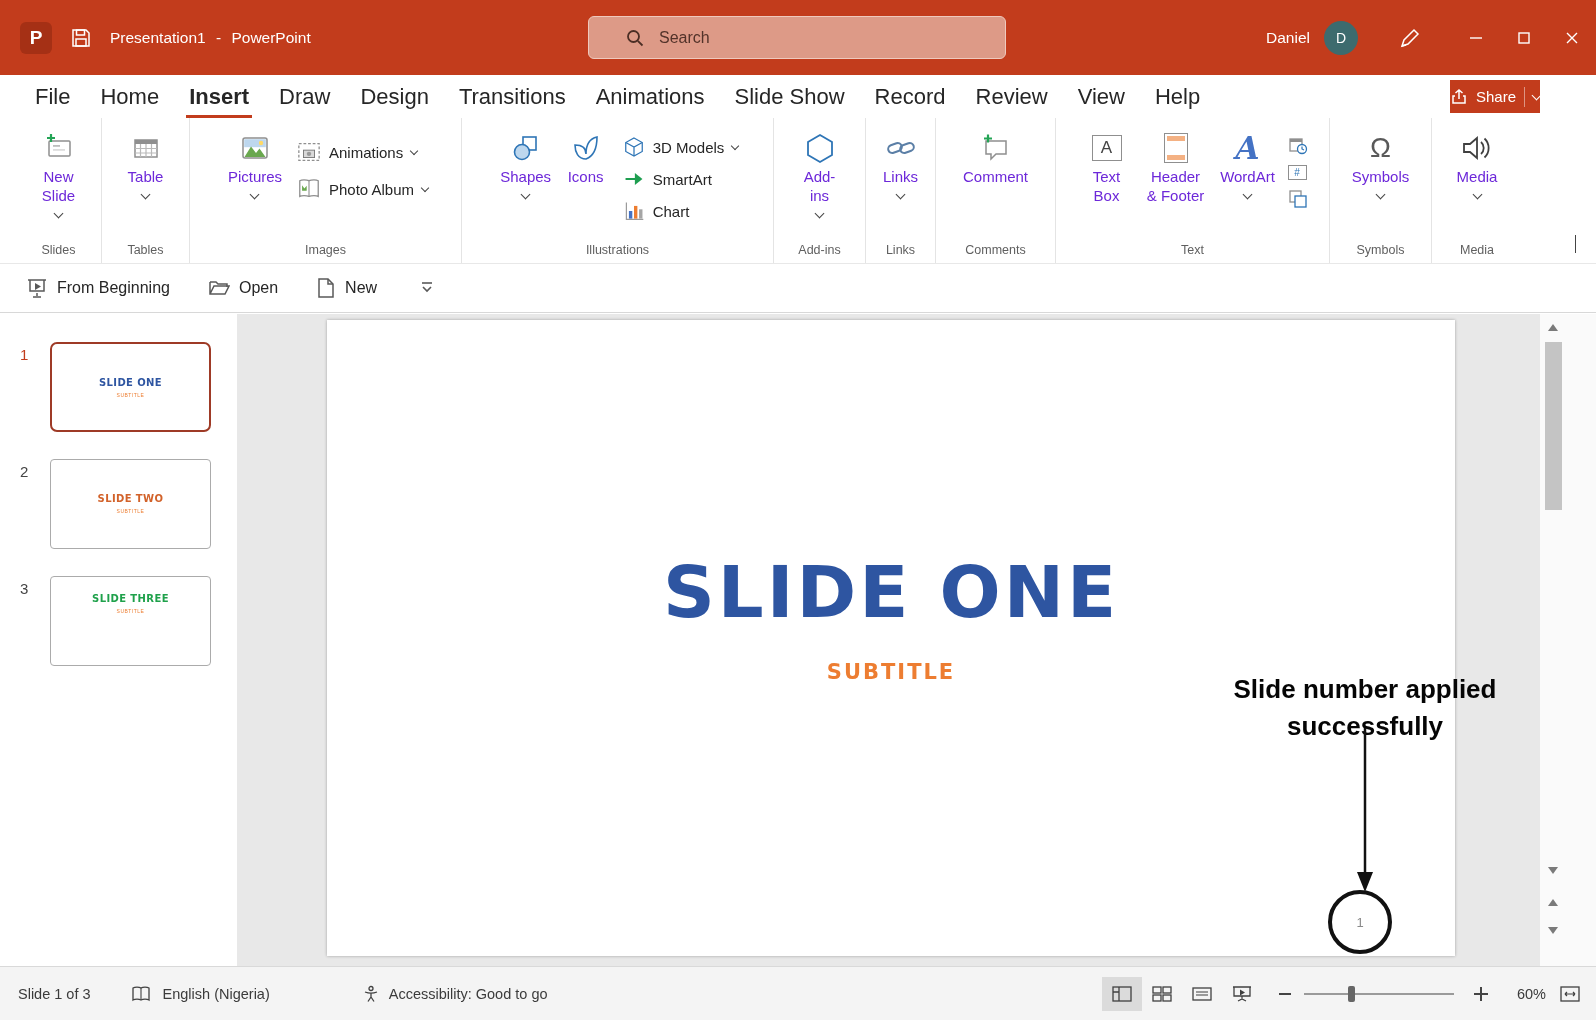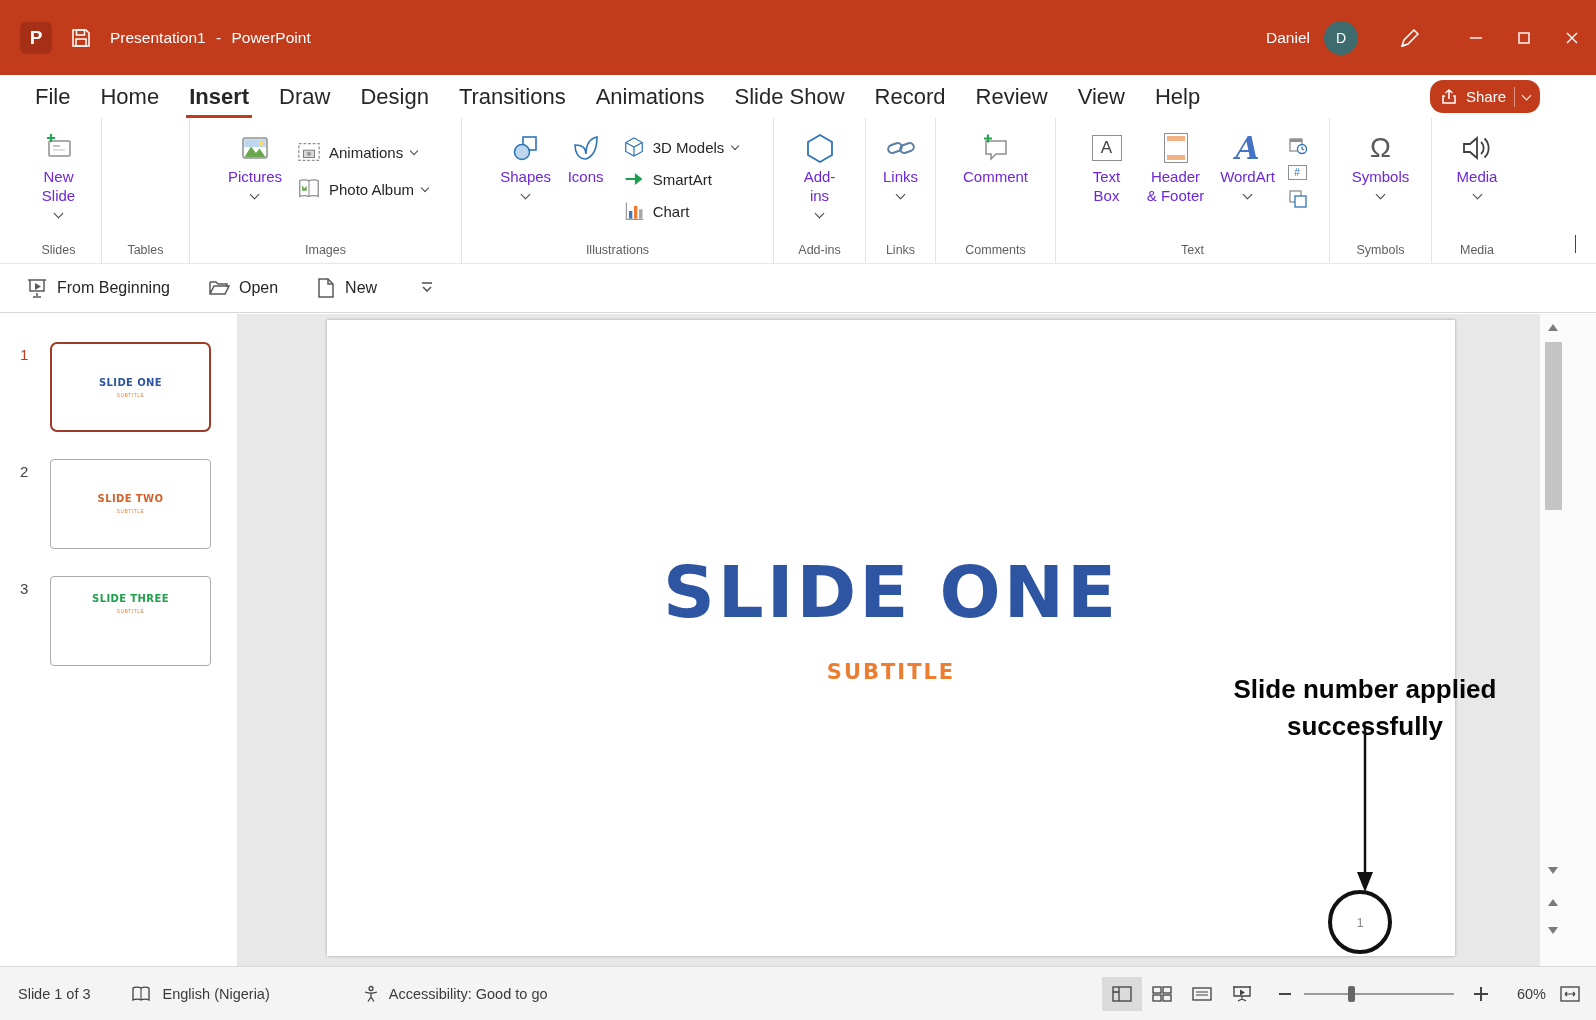--- a/index.html
+++ b/index.html
@@ -20,21 +20,21 @@
   .tb-user { font-size:15.5px; margin-right:14px; }
   .tb-avatar { width:34px; height:34px; border-radius:50%; background:#3D6B6E; display:flex; align-items:center; justify-content:center; font-size:14px; margin-right:40px; }
   .tb-pen { margin-right:30px; display:flex; }
   .winbtn { width:48px; height:75px; display:flex; align-items:center; justify-content:center; }
 
   
   .menubar { position:absolute; left:0; top:75px; width:100%; height:43px; background:#fff; display:flex; align-items:stretch; padding-left:20px; }
   .menu-tab { position:relative; display:flex; align-items:center; padding:0 15px; font-size:22px; color:#262626; cursor:default; }
   .menu-tab.active { font-weight:bold; }
   .menu-tab.active::after { content:""; position:absolute; left:12px; right:12px; bottom:0; height:3px; background:#C23C1C; }
-  .share-btn { position:absolute; right:56px; top:5px; height:33px; background:#C23C1C; color:#fff; border-radius:13px; display:flex; align-items:center; gap:8px; padding:0 10px; font-size:15px; }
+  .share-btn { position:absolute; right:56px; top:5px; height:33px; background:#C23C1C; color:#fff; border-radius:0; display:flex; align-items:center; gap:8px; padding:0 0; font-size:15px; }
   .share-div { width:1px; height:20px; background:rgba(255,255,255,0.45); }
   .chev-w { width:7px; height:7px; border-right:1.6px solid #fff; border-bottom:1.6px solid #fff; transform:rotate(45deg); margin-top:-3px; }
 
   
   .ribbon { position:absolute; left:0; top:118px; width:100%; height:145px; background:#fff; display:flex; padding-left:16px; }
   .rgroup { position:relative; flex:none; height:100%; border-right:1px solid #E4E4E4; display:flex; justify-content:center; }
   .rbody { display:flex; align-items:flex-start; padding-top:8px; gap:4px; }
   .glabel { position:absolute; bottom:6px; left:0; width:100%; text-align:center; font-size:12.5px; color:#5f5f5f; white-space:nowrap; }
   .rb-big { display:flex; flex-direction:column; align-items:center; width:64px; padding-top:2px; }
   .rb-big.w72 { width:72px; }
@@ -123,20 +123,27 @@
         </div>
       <button class="tb-pen" style="margin:0;display:flex;">
         <svg width="22" height="22" viewBox="0 0 22 22">
             <path d="M3 3 h13 l3 3 v13 H3 Z" fill="none" stroke="#fff" stroke-width="1.5"></path>
             <rect x="6.5" y="3" width="8" height="5" fill="none" stroke="#fff" stroke-width="1.5"></rect>
             <rect x="6" y="12" width="10" height="7" fill="none" stroke="#fff" stroke-width="1.5"></rect>
           </svg>
       </button>
       <span class="tb-title">Presentation1 - PowerPoint</span>
     </div>
+    <div class="tb-search">
+      <svg width="20" height="20" viewBox="0 0 20 20">
+          <circle cx="8.5" cy="8.5" r="5.5" fill="none" stroke="#4b2d24" stroke-width="1.8"></circle>
+          <path d="M12.8 12.8 L17.5 17.5" stroke="#4b2d24" stroke-width="1.8"></path>
+        </svg>
+      <input class="tb-search-input" placeholder="Search" style="">
+    </div>
     <div class="tb-right">
       <span class="tb-user">Daniel</span>
       <div class="tb-avatar">
           <span>D</span>
         </div>
       <button class="tb-pen">
         <svg width="24" height="24" viewBox="0 0 24 24">
             <path d="M4 20 L6 14 L16 4 L20 8 L10 18 Z" fill="none" stroke="#fff" stroke-width="1.5"></path>
             <path d="M4 20 l4 -1" stroke="#fff" stroke-width="1.5"></path>
           </svg>
@@ -221,20 +228,33 @@
               </svg>
           </div>
           <div class="rb-lbl w44"><span>New Slide</span></div>
           <span class="chev-d"></span>
         </div>
       </div>
       <div class="glabel">Slides</div>
     </div>
 
     <div class="rgroup" style="width:88px">
+      <div class="rbody">
+        <div class="rb-big">
+          <div class="rb-ic">
+            <svg width="32" height="32" viewBox="0 0 32 32">
+                <rect x="5" y="8" width="22" height="17" fill="#fff" stroke="#8f8f8f" stroke-width="1.5"></rect>
+                <rect x="5" y="8" width="22" height="4" fill="#8f8f8f"></rect>
+                <path d="M10.5 12 v13 M16 12 v13 M21.5 12 v13 M5 16.5 h22 M5 21 h22" stroke="#b9b9b9" stroke-width="1.2"></path>
+              </svg>
+          </div>
+          <div class="rb-lbl"><span>Table</span></div>
+          <span class="chev-d"></span>
+        </div>
+      </div>
       <div class="glabel">Tables</div>
     </div>
 
     <div class="rgroup" style="width:272px">
       <div class="rbody">
         <div class="rb-big">
           <div class="rb-ic">
             <svg width="32" height="32" viewBox="0 0 32 32">
                 <rect x="4" y="6" width="24" height="20" rx="2" fill="#fff" stroke="#8f8f8f" stroke-width="1.5"></rect>
                 <rect x="5.2" y="7.2" width="21.6" height="8" fill="#BDD7EE"></rect>

